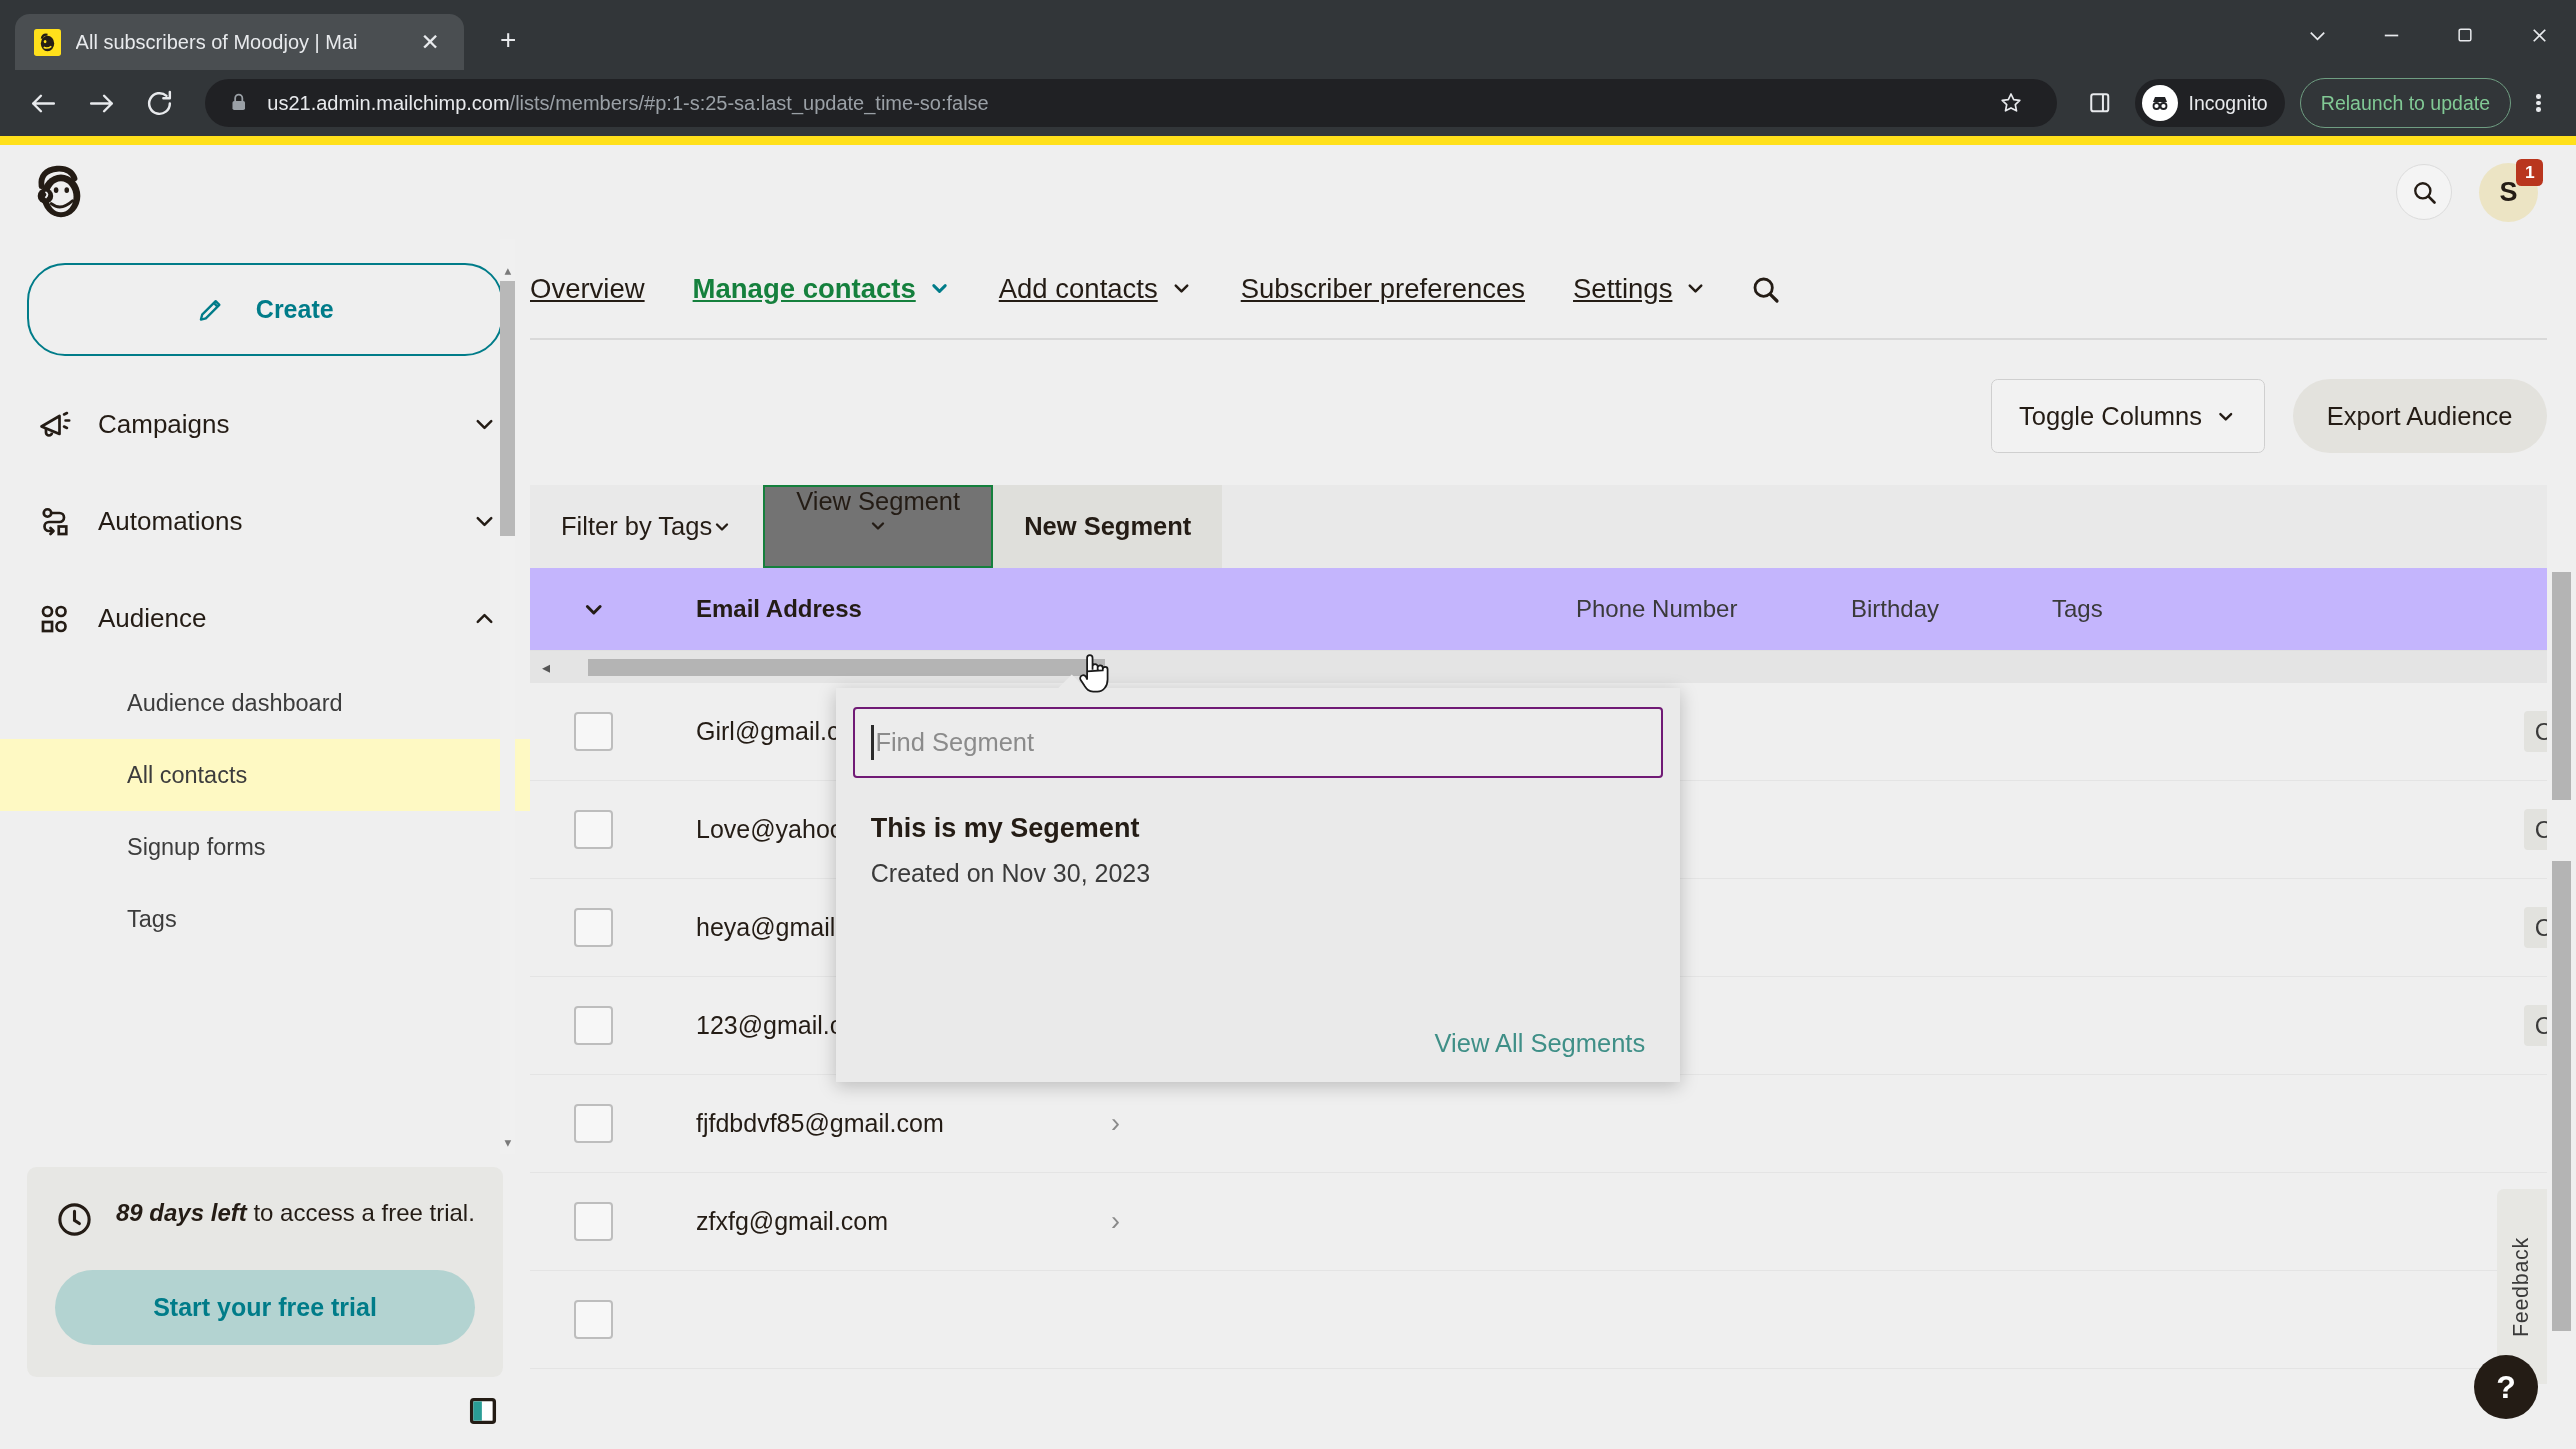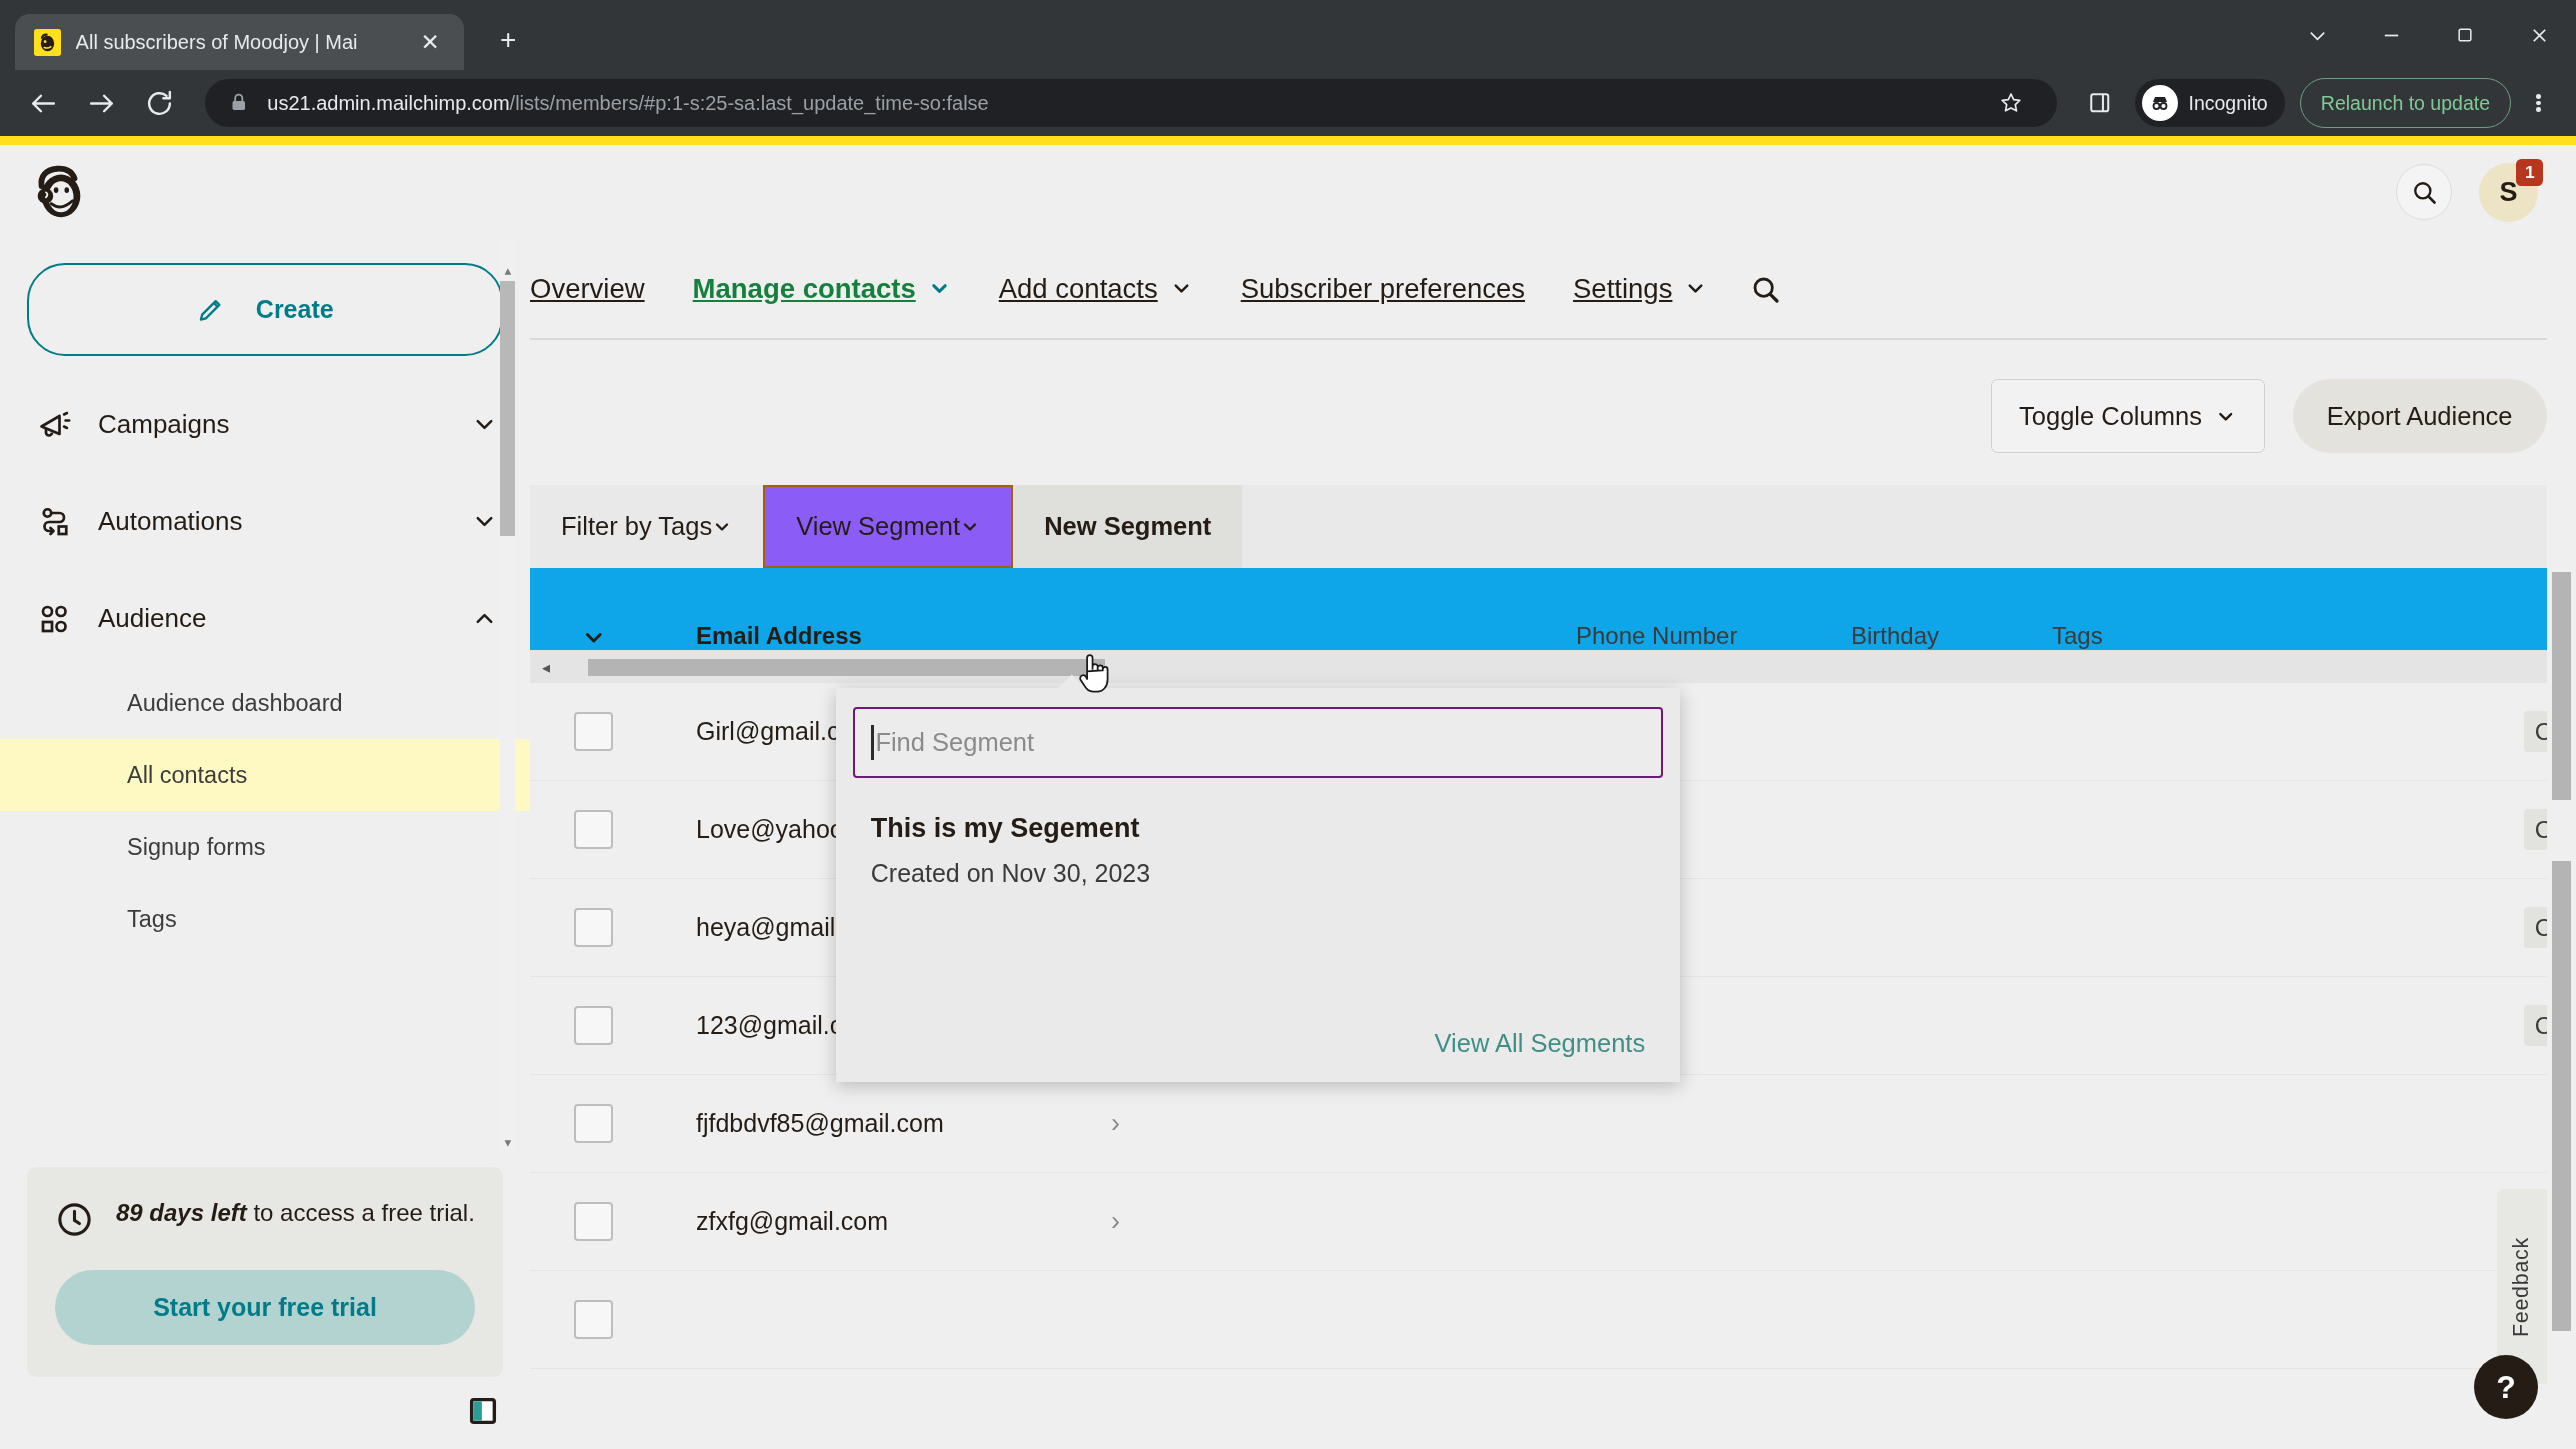--- a/index.html
+++ b/index.html
@@ -315,29 +315,30 @@
     display: flex; align-items: stretch;
     margin-right: 29.5px;
     margin-left: 0;
   }
   .fb-item {
     display:flex; align-items:center; 
     padding: 0 31px;
     font-size: 25.5px; color: #241c15;
   }
   .fb-item.highlight {
-    border: 2px solid #a16207;
-    background: #8b5cf6;
+    border: 2px solid #15803d;
+    background: #737373;
+    flex-direction: column;
   }
   .fb-item.new-seg { background: #dfdfdb; font-weight: 600; }
 
   .thead {
     height: 83px;
-    background: #0ea5e9;
-    display: flex; align-items: flex-end;
+    background: #c4b5fd;
+    display: flex; align-items: center;
     border-bottom: 1.3px solid #e0e0e0;
   }
   .th { font-size: 24px; color: #3a3a3a; font-weight: 400; display:flex; align-items:center;}
   .th-check { width: 127px; justify-content: center; }
   .th-email { width: 490px; padding-left: 39px; font-weight:700; color:#241c15; }
 
   .hscroll-row {
     height: 32px; background: #e4e4e4;
     display:flex; align-items:center;
     position: relative;

